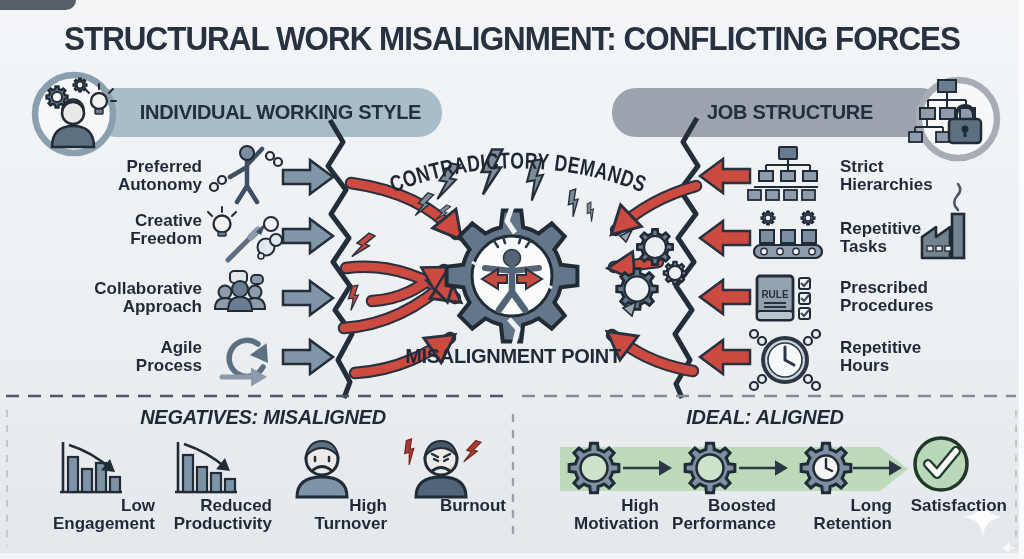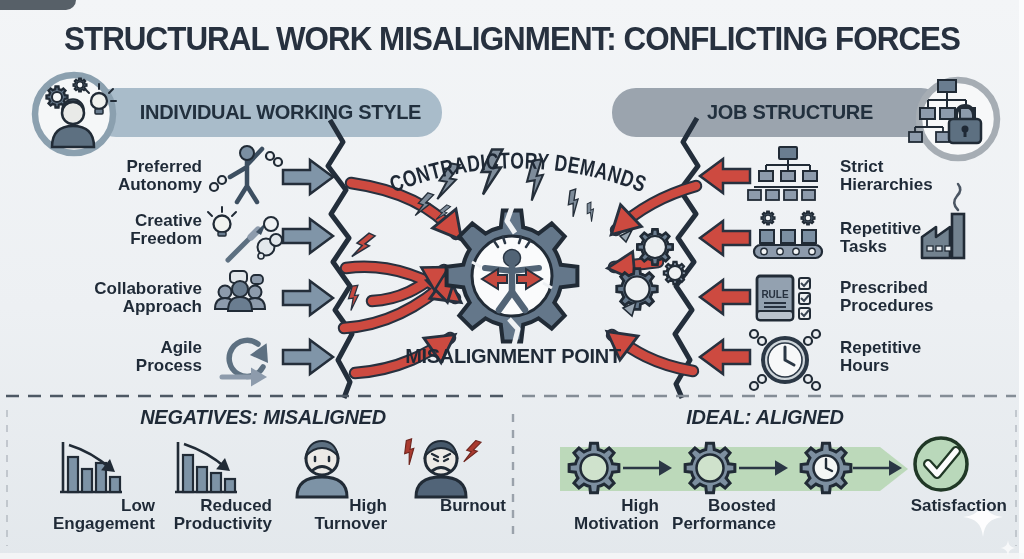--- a/index.html
+++ b/index.html
@@ -423,17 +423,21 @@
 </div>
 
 <div class="txt item b-lbl" style="left:529px">
   <span>High</span>
       <span>Motivation</span>
 </div>
 <div class="txt item b-lbl" style="left:646px">
   <span>Boosted</span>
       <span>Performance</span>
 </div>
+<div class="txt item b-lbl" style="left:762px">
+  <span>Long</span>
+      <span>Retention</span>
+</div>
 <div class="txt item b-lbl" style="left:877px">
       <span>Satisfaction</span>
 </div>
 
 </div>
 
 </body></html>

